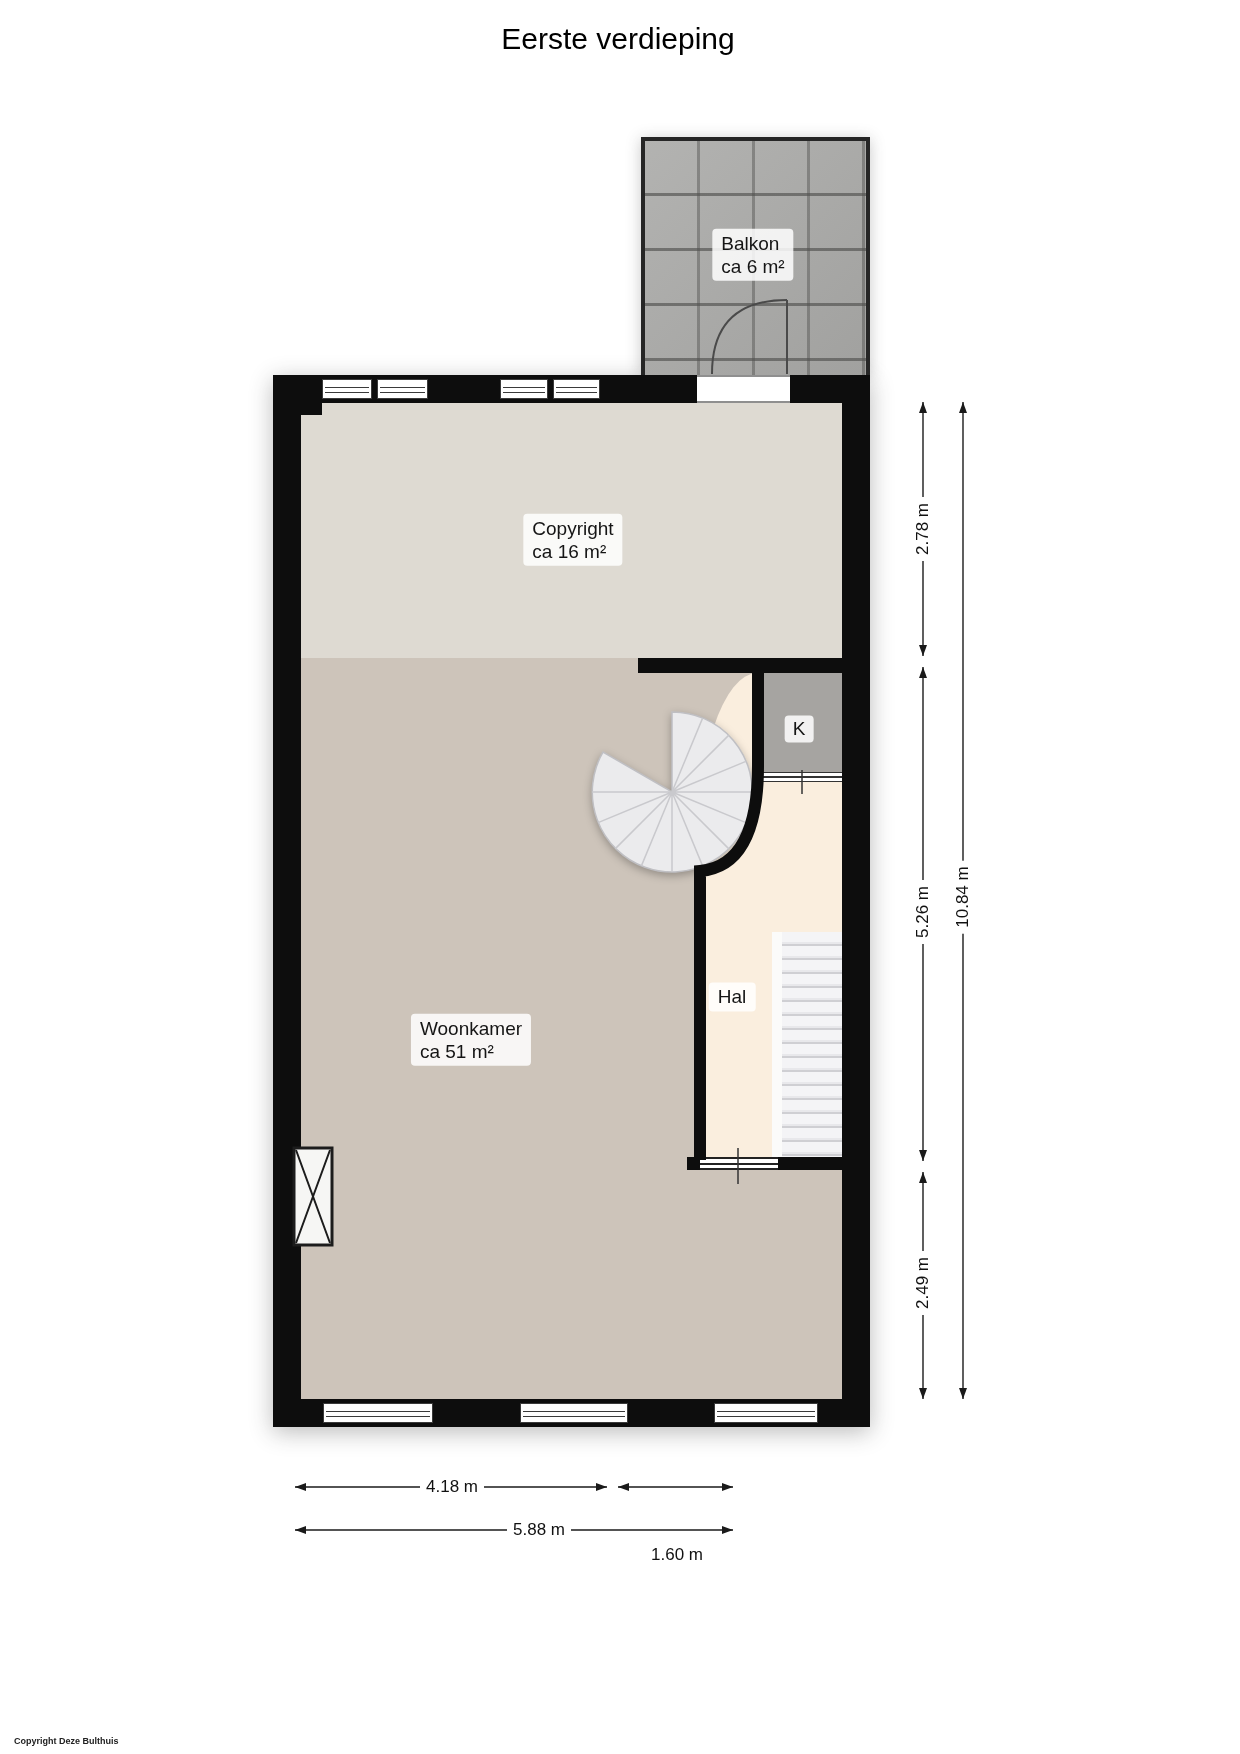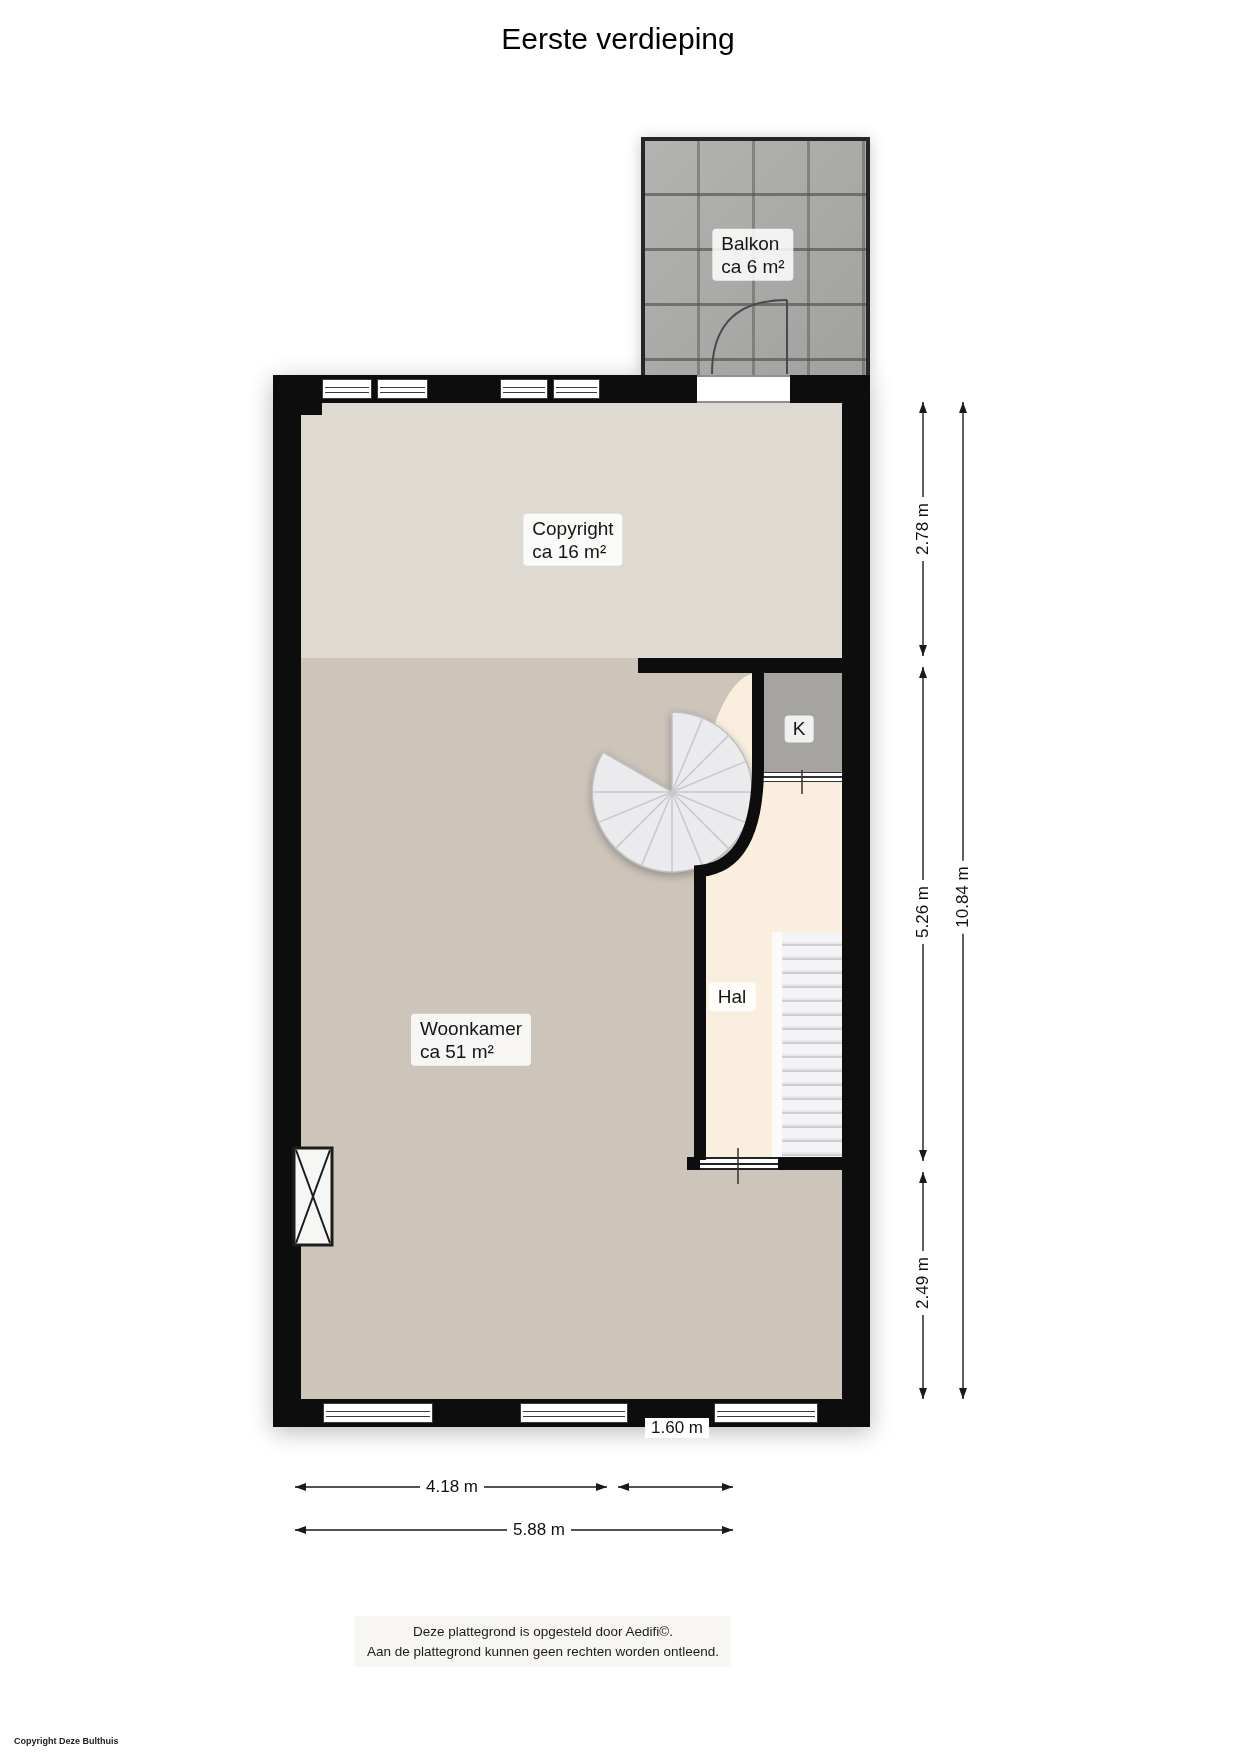--- a/index.html
+++ b/index.html
@@ -190,23 +190,19 @@
     <div>ca 51 m²</div>
   </div>
   <div class="rlabel" style="left:732px;top:997px;">Hal</div>
   <div class="rlabel" style="left:799px;top:729px;padding:2px 8px;">K</div>
 
   <div class="dlabel vert" style="left:923px;top:529px;">2.78 m</div>
   <div class="dlabel vert" style="left:923px;top:912px;">5.26 m</div>
   <div class="dlabel vert" style="left:923px;top:1283px;">2.49 m</div>
   <div class="dlabel vert" style="left:963px;top:897px;">10.84 m</div>
   <div class="dlabel" style="left:452px;top:1487px;">4.18 m</div>
-  <div class="dlabel" style="left:677px;top:1428px;text-align:right;">1.60 m</div>
+  <div class="dlabel" style="left:677px;top:1555px;text-align:right;">1.60 m</div>
   <div class="dlabel" style="left:499px;top:1530px;margin-left:40px;">5.88 m</div>
 
-  <div class="abs footer">
-    <div>Deze plattegrond is opgesteld door Aedifi©.</div>
-    <div>Aan de plattegrond kunnen geen rechten worden ontleend.</div>
-  </div>
 
   <div class="abs copyright">Copyright Deze Bulthuis</div>
 
 </div>
 
 </body></html>

